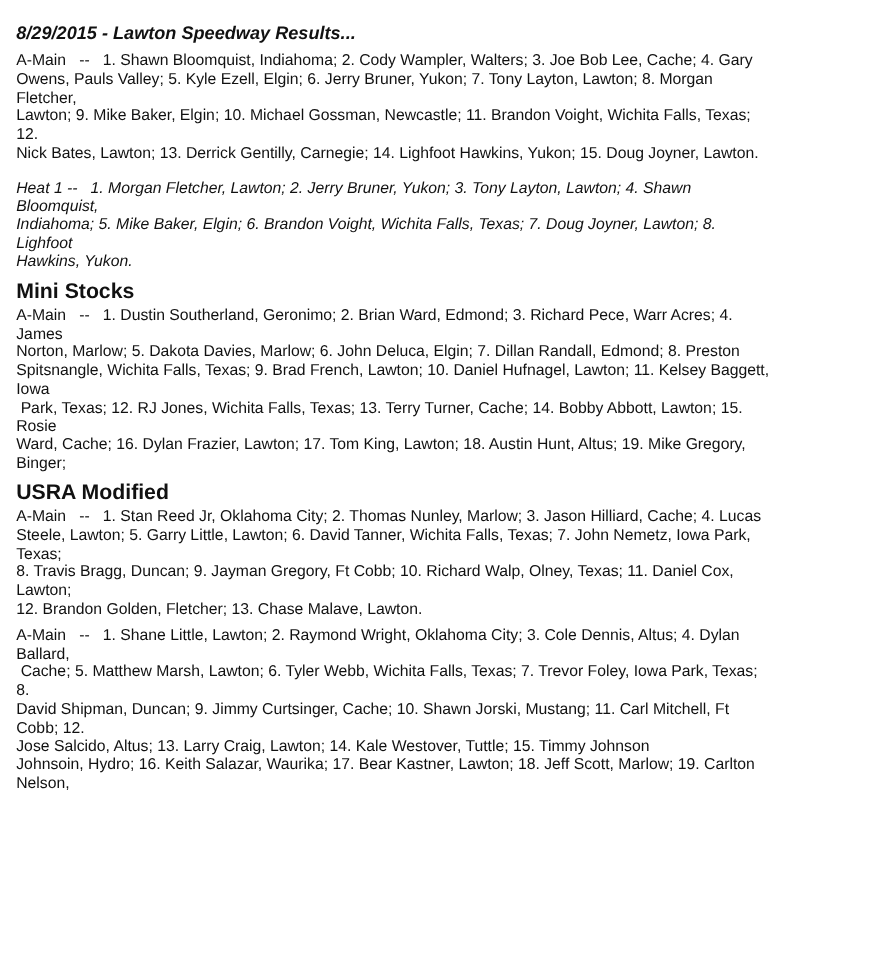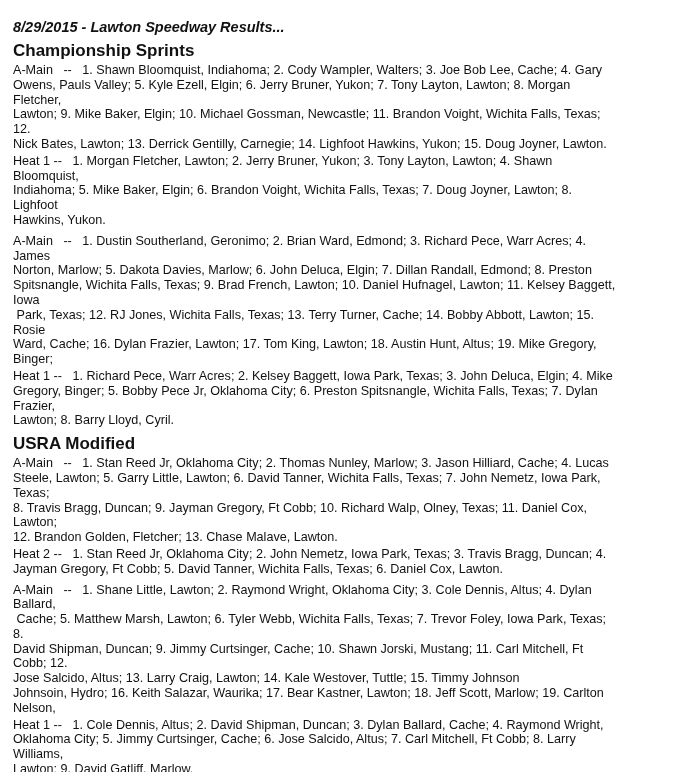--- a/index.html
+++ b/index.html
@@ -34,65 +34,57 @@
     margin: 0 0 3px 0;
     white-space: pre-wrap;
   }
   .para {
     font-size: 12.6px;
     line-height: 14.8px;
     margin: 0;
     white-space: pre-wrap;
     word-break: normal;
   }
-  .para.gap { margin-top: 2px; }
+  .para.gap { margin-top: 13px; font-style: italic; }
 </style>
 </head>
 <body>
 
 <div class="page">
 
   <p class="doc-title">8/29/2015 - Lawton Speedway Results...</p>
 
   <div class="section">
-    <p class="section-title">Championship Sprints</p>
     <p class="para">A-Main   --   1. Shawn Bloomquist, Indiahoma; 2. Cody Wampler, Walters; 3. Joe Bob Lee, Cache; 4. Gary
 Owens, Pauls Valley; 5. Kyle Ezell, Elgin; 6. Jerry Bruner, Yukon; 7. Tony Layton, Lawton; 8. Morgan Fletcher,
 Lawton; 9. Mike Baker, Elgin; 10. Michael Gossman, Newcastle; 11. Brandon Voight, Wichita Falls, Texas; 12.
 Nick Bates, Lawton; 13. Derrick Gentilly, Carnegie; 14. Lighfoot Hawkins, Yukon; 15. Doug Joyner, Lawton.</p>
     <p class="para gap">Heat 1 --   1. Morgan Fletcher, Lawton; 2. Jerry Bruner, Yukon; 3. Tony Layton, Lawton; 4. Shawn Bloomquist,
 Indiahoma; 5. Mike Baker, Elgin; 6. Brandon Voight, Wichita Falls, Texas; 7. Doug Joyner, Lawton; 8. Lighfoot
 Hawkins, Yukon.</p>
   </div>
 
   <div class="section">
+    <p class="section-title">Mini Stocks</p>
     <p class="para">A-Main   --   1. Dustin Southerland, Geronimo; 2. Brian Ward, Edmond; 3. Richard Pece, Warr Acres; 4. James
 Norton, Marlow; 5. Dakota Davies, Marlow; 6. John Deluca, Elgin; 7. Dillan Randall, Edmond; 8. Preston
 Spitsnangle, Wichita Falls, Texas; 9. Brad French, Lawton; 10. Daniel Hufnagel, Lawton; 11. Kelsey Baggett, Iowa
  Park, Texas; 12. RJ Jones, Wichita Falls, Texas; 13. Terry Turner, Cache; 14. Bobby Abbott, Lawton; 15. Rosie
 Ward, Cache; 16. Dylan Frazier, Lawton; 17. Tom King, Lawton; 18. Austin Hunt, Altus; 19. Mike Gregory, Binger;</p>
-    <p class="para gap">Heat 1 --   1. Richard Pece, Warr Acres; 2. Kelsey Baggett, Iowa Park, Texas; 3. John Deluca, Elgin; 4. Mike
-Gregory, Binger; 5. Bobby Pece Jr, Oklahoma City; 6. Preston Spitsnangle, Wichita Falls, Texas; 7. Dylan Frazier,
-Lawton; 8. Barry Lloyd, Cyril.</p>
   </div>
 
   <div class="section">
     <p class="section-title">USRA Modified</p>
     <p class="para">A-Main   --   1. Stan Reed Jr, Oklahoma City; 2. Thomas Nunley, Marlow; 3. Jason Hilliard, Cache; 4. Lucas
 Steele, Lawton; 5. Garry Little, Lawton; 6. David Tanner, Wichita Falls, Texas; 7. John Nemetz, Iowa Park, Texas;
 8. Travis Bragg, Duncan; 9. Jayman Gregory, Ft Cobb; 10. Richard Walp, Olney, Texas; 11. Daniel Cox, Lawton;
 12. Brandon Golden, Fletcher; 13. Chase Malave, Lawton.</p>
-    <p class="para gap">Heat 2 --   1. Stan Reed Jr, Oklahoma City; 2. John Nemetz, Iowa Park, Texas; 3. Travis Bragg, Duncan; 4.
-Jayman Gregory, Ft Cobb; 5. David Tanner, Wichita Falls, Texas; 6. Daniel Cox, Lawton.</p>
   </div>
 
   <div class="section">
     <p class="para">A-Main   --   1. Shane Little, Lawton; 2. Raymond Wright, Oklahoma City; 3. Cole Dennis, Altus; 4. Dylan Ballard,
  Cache; 5. Matthew Marsh, Lawton; 6. Tyler Webb, Wichita Falls, Texas; 7. Trevor Foley, Iowa Park, Texas; 8.
 David Shipman, Duncan; 9. Jimmy Curtsinger, Cache; 10. Shawn Jorski, Mustang; 11. Carl Mitchell, Ft Cobb; 12.
 Jose Salcido, Altus; 13. Larry Craig, Lawton; 14. Kale Westover, Tuttle; 15. Timmy Johnson
 Johnsoin, Hydro; 16. Keith Salazar, Waurika; 17. Bear Kastner, Lawton; 18. Jeff Scott, Marlow; 19. Carlton Nelson,</p>
-    <p class="para gap">Heat 1 --   1. Cole Dennis, Altus; 2. David Shipman, Duncan; 3. Dylan Ballard, Cache; 4. Raymond Wright,
-Oklahoma City; 5. Jimmy Curtsinger, Cache; 6. Jose Salcido, Altus; 7. Carl Mitchell, Ft Cobb; 8. Larry Williams,
-Lawton; 9. David Gatliff, Marlow.</p>
   </div>
 
 </div>
 
 </body></html>

